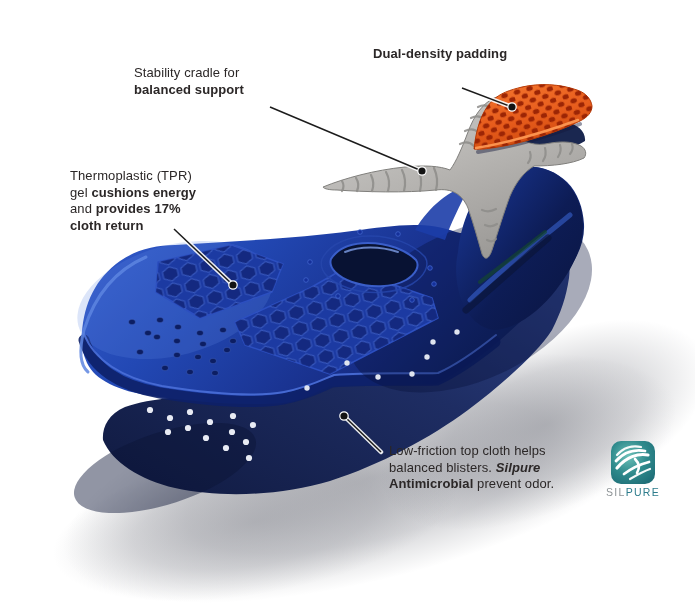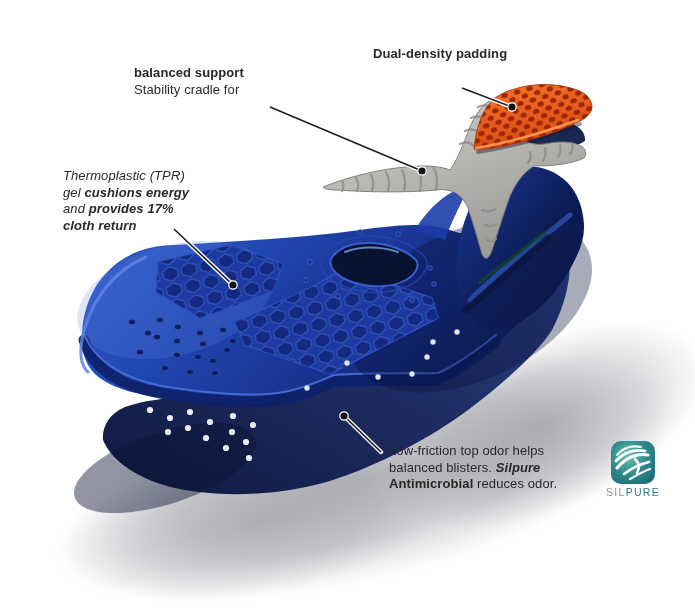--- a/index.html
+++ b/index.html
@@ -245,39 +245,39 @@
       <g fill="#141414" stroke="#ffffff" stroke-width="1.2">
         <circle cx="422" cy="171" r="4.2"></circle>
         <circle cx="512" cy="107" r="4.2"></circle>
         <circle cx="233" cy="285" r="4.2"></circle>
         <circle cx="344" cy="416" r="4.2"></circle>
       </g>
     </g>
   </svg>
 
   <div class="callout" style="left:134px;top:65px;">
+    <div class="ln"><span>Stability cradle for</span></div>
     <div class="ln"><span class="b">balanced support</span></div>
-    <div class="ln"><span>Stability cradle for</span></div>
   </div>
 
   <div class="callout" style="left:373px;top:46px;">
     <div class="ln"><span class="b">Dual-density padding</span></div>
   </div>
 
-  <div class="callout" style="left:63px;top:168px;font-style:italic;">
+  <div class="callout" style="left:70px;top:168px;">
     <div class="ln"><span>Thermoplastic (TPR)</span></div>
     <div class="ln"><span>gel </span><span class="b">cushions energy</span></div>
     <div class="ln"><span>and </span><span class="b">provides 17%</span></div>
     <div class="ln"><span class="b">cloth return</span></div>
   </div>
 
   <div class="callout" style="left:389px;top:443px;">
-    <div class="ln"><span>Low-friction top odor helps</span></div>
+    <div class="ln"><span>Low-friction top cloth helps</span></div>
     <div class="ln"><span>balanced blisters. </span><span class="bi">Silpure</span></div>
-    <div class="ln"><span class="b">Antimicrobial</span><span> reduces odor.</span></div>
+    <div class="ln"><span class="b">Antimicrobial</span><span> prevent odor.</span></div>
   </div>
 
   <div class="silpure">
     <svg class="silpure-mark" width="46" height="45" viewBox="0 0 46 45">
       <defs>
         <radialGradient id="tealG" cx="40%" cy="35%" r="75%">
           <stop offset="0%" stop-color="#6cc0b8"></stop>
           <stop offset="55%" stop-color="#2f8a8c"></stop>
           <stop offset="100%" stop-color="#1f6f78"></stop>
         </radialGradient>

